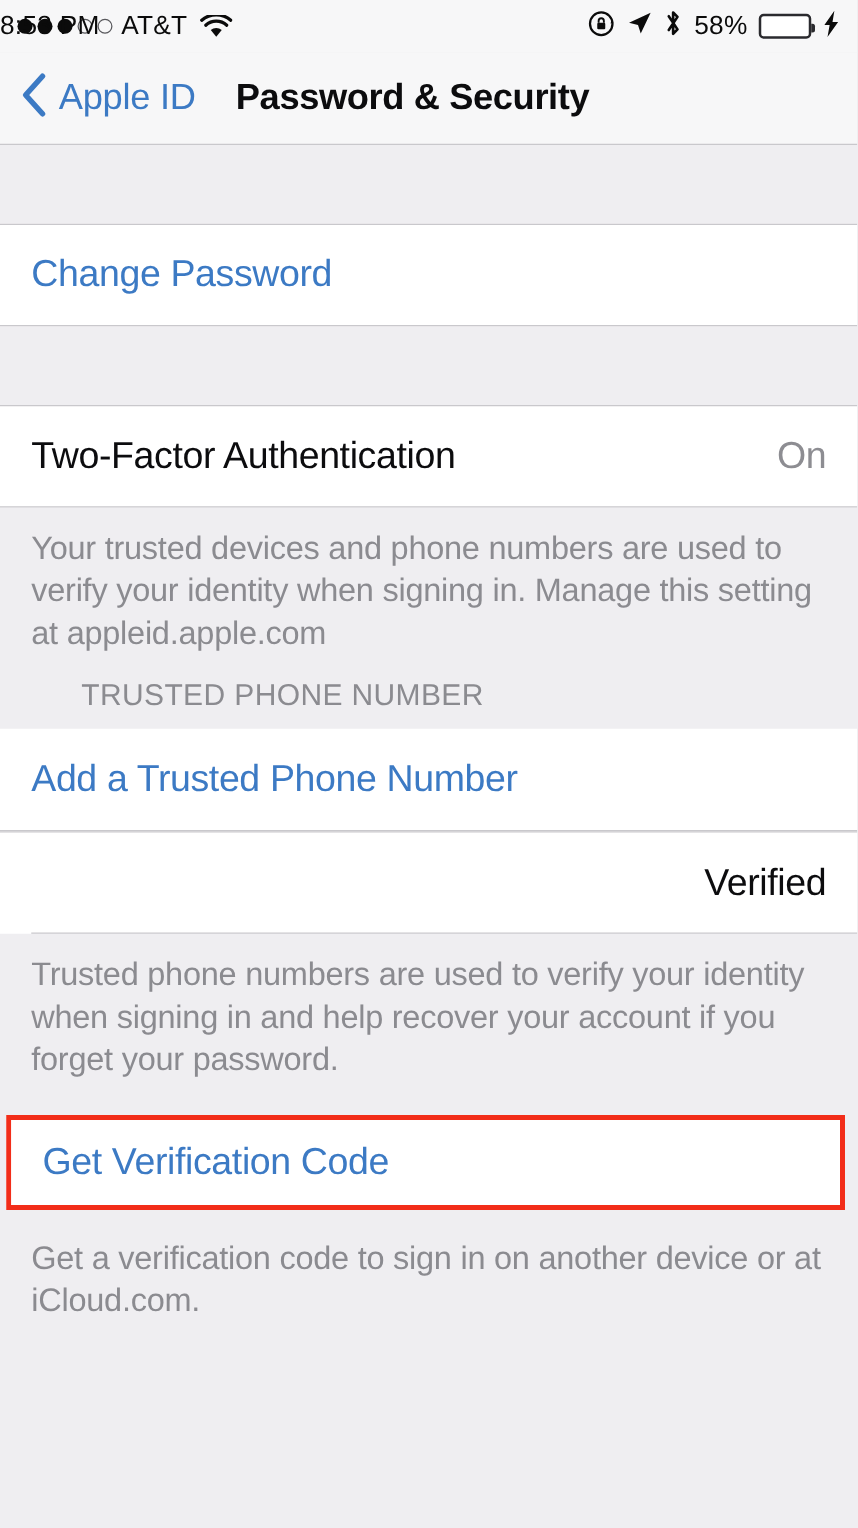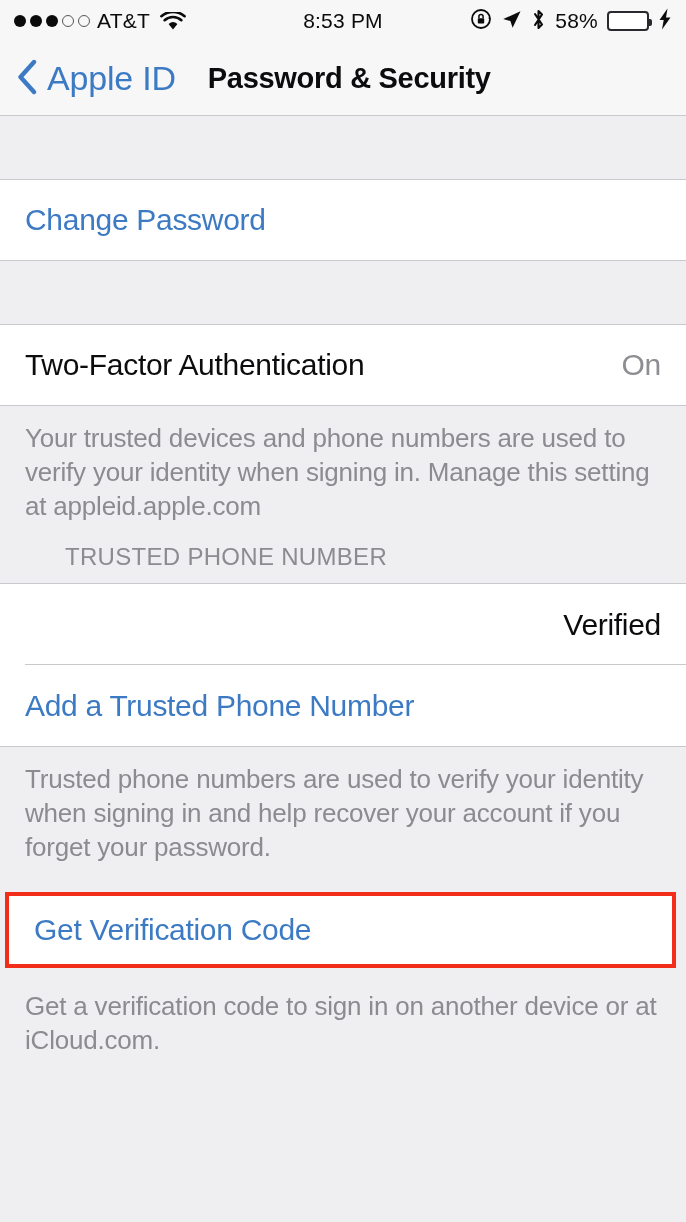--- a/index.html
+++ b/index.html
@@ -21,21 +21,21 @@
   }
   .sb-left { display:flex; align-items:center; gap:7px; }
   .dots { display:flex; align-items:center; gap:4px; }
   .dot { width:12px; height:12px; border-radius:50%; }
   .dot.filled { background:#0B0B0B; }
   .dot.hollow { background:transparent; border:1.6px solid #58585C; }
   .carrier { font-size:21px; color:#0B0B0B; letter-spacing:0.2px; }
   .wifi { margin-left:3px; display:flex; align-items:center; }
   .sb-center {
     position:absolute; left:0; right:0; top:0; height:42px;
-    display:flex; align-items:center; justify-content:center;
+    display:flex; align-items:center; justify-content:flex-start;
     pointer-events:none;
   }
   .clock { font-size:21px; color:#0B0B0B; font-weight:400; letter-spacing:0.2px; }
   .sb-right { margin-left:auto; display:flex; align-items:center; gap:9px; position:relative; z-index:2;}
   .battpct { font-size:21px; color:#0B0B0B; letter-spacing:0.2px; }
   .battery {
     width:42px; height:20px; border:2px solid #2A2A2E; border-radius:4px;
     position:relative; padding:2px; background:#fff;
   }
   .battery::after {
@@ -48,21 +48,21 @@
   .navbar {
     position:relative; height:74px; background:#F7F7F8;
     display:flex; align-items:center;
     border-bottom:1px solid #C9C8CC;
   }
   .back {
     display:flex; align-items:center; gap:9px;
     padding-left:16px; cursor:pointer;
   }
   .chev { display:block; }
-  .back-label { font-size:34px; color:#3C7AC4; letter-spacing:-0.2px; }
+  .back-label { font-size:29px; color:#3C7AC4; letter-spacing:-0.2px; }
   .nav-title {
     font-size:29px; font-weight:700; color:#0C0C0E;
     margin-left:32px; letter-spacing:-0.3px;
   }
 
   
   .gap { background:#EFEEF1; }
   .row {
     background:#FFFFFF;
     min-height:82px;
@@ -183,30 +183,30 @@
   <div class="gap" style="height:63px;"></div>
 
   <div class="row edge-top edge-bottom">
     <span class="row-label">Two-Factor Authentication</span>
     <span class="row-value">On</span>
   </div>
   <div class="footer">Your trusted devices and phone numbers are used to verify your identity when signing in. Manage this setting at appleid.apple.com</div>
 
   <div class="group-header">TRUSTED PHONE NUMBER</div>
 
+  <div class="row edge-bottom">
+    <span class="row-label link">Add a Trusted Phone Number</span>
+  </div>
+
   <div class="row edge-top">
     <span class="row-label"></span>
     <span class="row-value dark">Verified</span>
     <span class="sep-inset"></span>
   </div>
 
-  <div class="row edge-bottom">
-    <span class="row-label link">Add a Trusted Phone Number</span>
-  </div>
-
   <div class="footer">Trusted phone numbers are used to verify your identity when signing in and help recover your account if you forget your password.</div>
 
   <div class="annot" style="border-color: rgb(242, 45, 25);">
     <div class="row">
       <span class="row-label link">Get Verification Code</span>
     </div>
   </div>
 
   <div class="footer" style="padding-top:22px;">Get a verification code to sign in on another device or at iCloud.com.</div>
 

